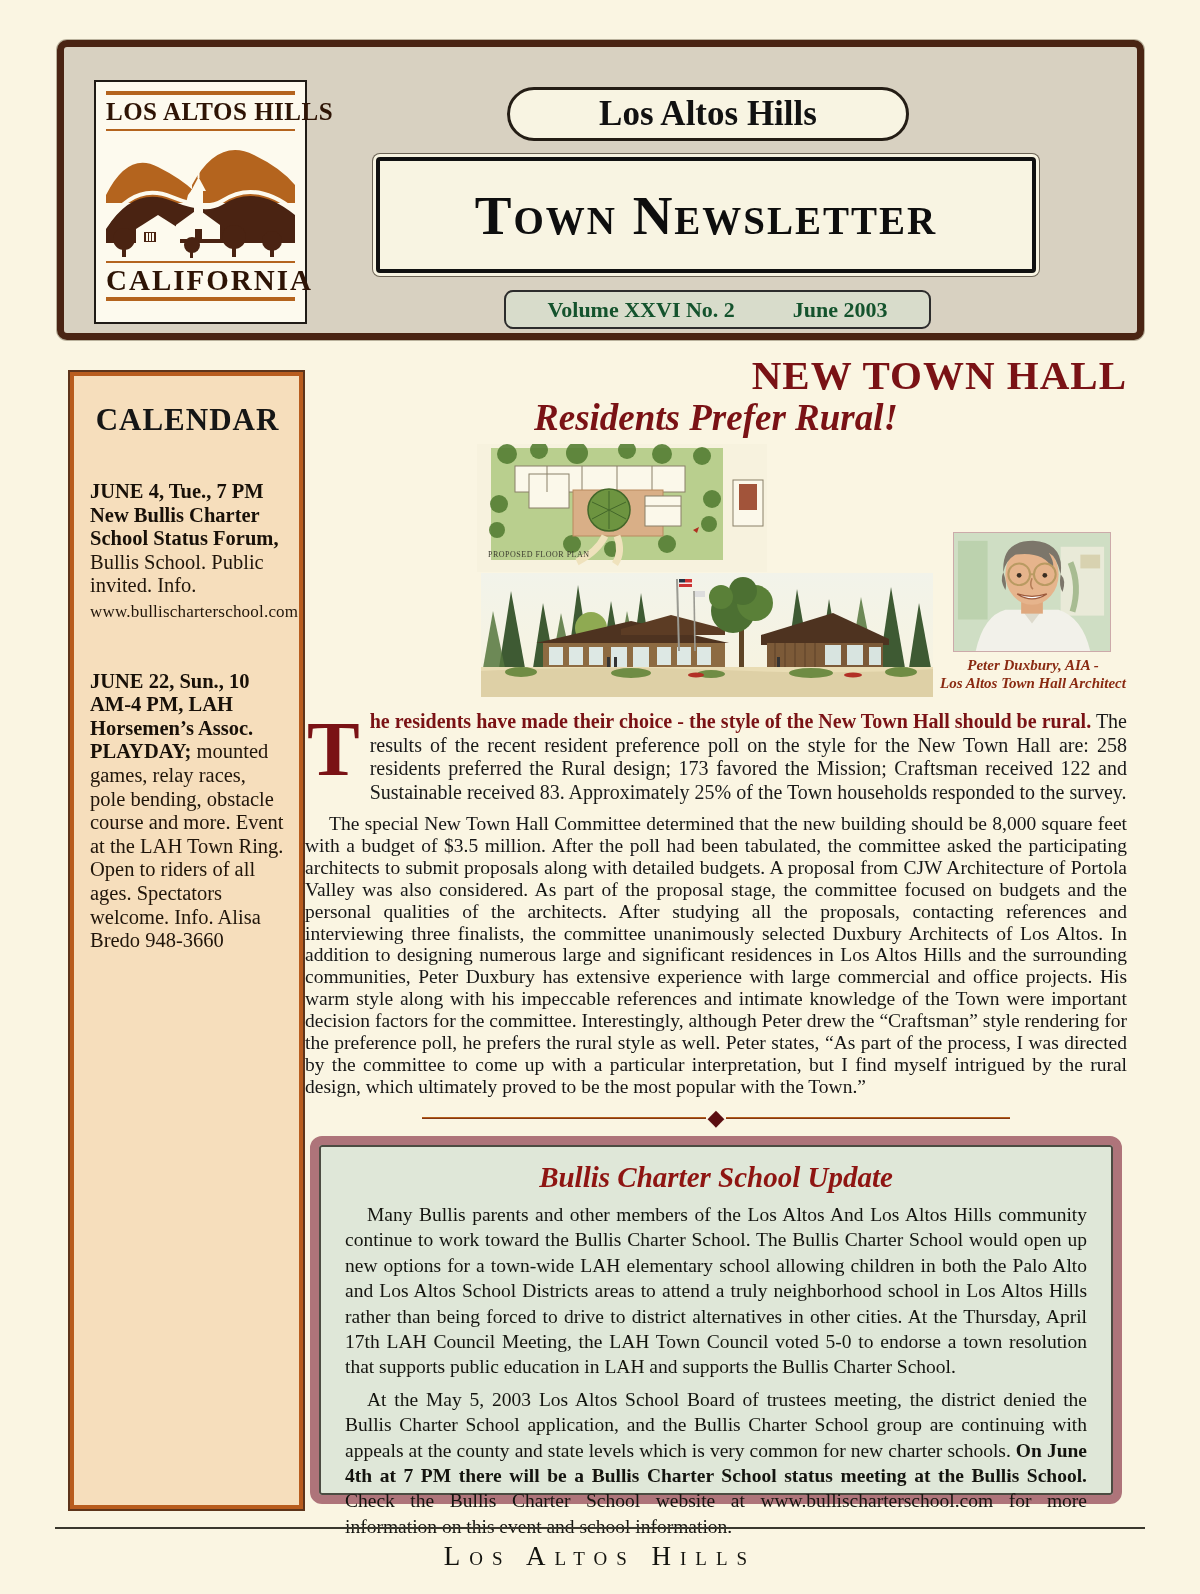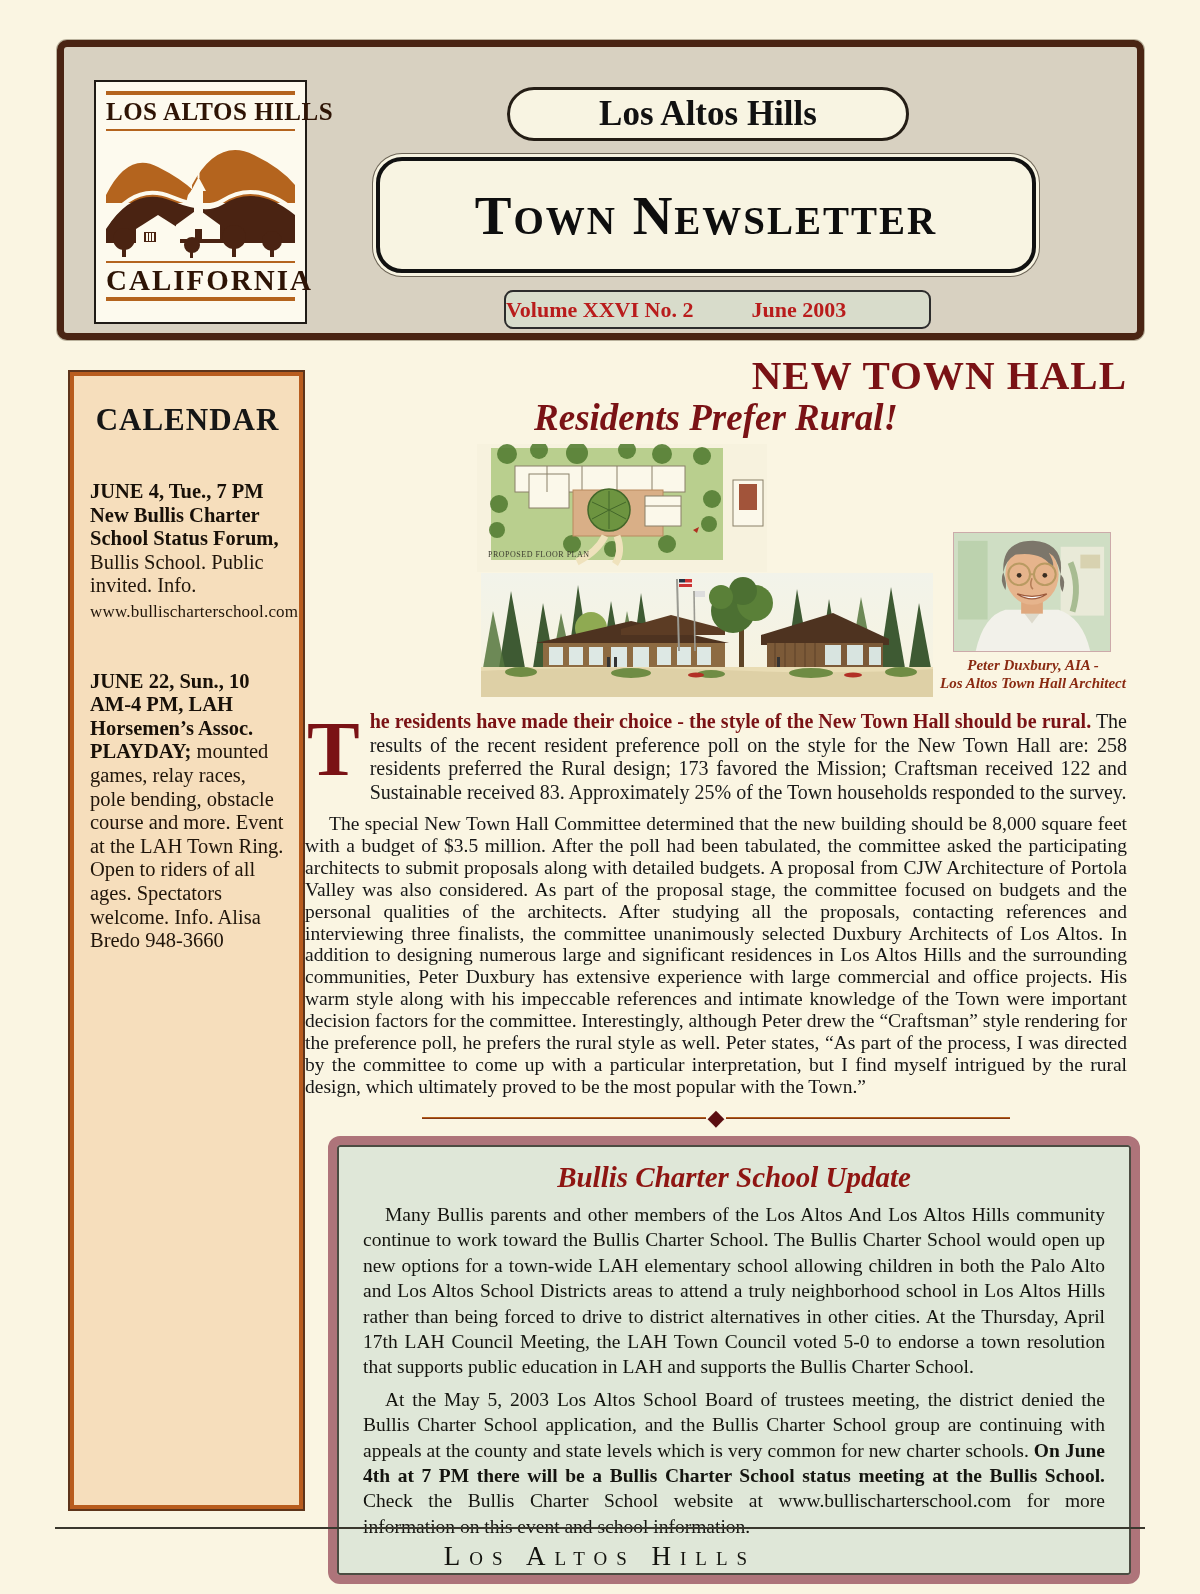--- a/index.html
+++ b/index.html
@@ -29,31 +29,31 @@
   .logo-word.cal { font-size:29px; letter-spacing:2px; }
   .logo-art { display:block; margin:1px 0; }
   .mast-pill {
     position:absolute; left:443px; top:40px; width:402px; height:54px;
     background:#f8f4e2; border:3px solid #241d15; border-radius:27px;
     display:flex; align-items:center; justify-content:center;
     font-size:35px; font-weight:bold; color:#111;
   }
   .mast-title-box {
     position:absolute; left:312px; top:110px; width:660px; height:116px;
-    background:#f8f4e2; border:4px solid #111; border-radius:26px;
+    background:#f8f4e2; border:4px solid #111; border-radius:4px;
     box-shadow:0 0 0 3px #f8f4e2, 0 0 0 4px #6b6355;
     display:flex; align-items:center; justify-content:center;
     font-size:55px; font-weight:bold; color:#0e0e0e;
     font-variant:small-caps; letter-spacing:2px;
   }
   .mast-vol {
     position:absolute; left:440px; top:243px; width:427px; height:39px;
     background:#d8dccb; border:2px solid #2c2c2c; border-radius:9px;
-    display:flex; align-items:center; gap:58px;
-    font-size:22px; font-weight:bold; color:#b91c1c;
+    display:flex; align-items:center; justify-content:center; gap:58px;
+    font-size:22px; font-weight:bold; color:#14532d;
   }
   
   .calendar {
     position:absolute; left:70px; top:372px; width:233px; height:1137px;
     background:#f6debc; border:4px solid #b85c1e; box-shadow:0 0 0 2px #5d341a;
     padding:26px 14px 10px 16px;
   }
   .calendar h2 {
     text-align:center; font-size:31px; letter-spacing:1px; color:#161616;
     margin-bottom:42px; font-weight:bold;
@@ -95,21 +95,21 @@
     text-indent:24px; color:#161616;
   }
   .divider {
     margin:12px auto 0; width:588px; height:16px;
     display:flex; align-items:center; justify-content:center;
   }
   .divider .bar { flex:1; height:2.5px; background:linear-gradient(#c8701e,#6e2410); }
   .divider .gem { color:#5a0d10; font-size:22px; line-height:16px; padding:0 2px; }
   
   .bullis {
-    position:absolute; left:328px; top:1136px; width:812px; height:448px;
+    position:absolute; left:310px; top:1136px; width:812px; height:368px;
     background:#dfe7d8; border:9px solid #ae747a; border-radius:12px;
     box-shadow:inset 0 0 0 2px #4c4c42;
     padding:16px 26px 10px;
   }
   .bullis h3 {
     text-align:center; font-size:29px; font-weight:bold; font-style:italic;
     color:#8e1512; margin-bottom:8px;
   }
   .bullis p {
     font-size:19.5px; line-height:25.4px; text-align:justify; text-indent:22px;

